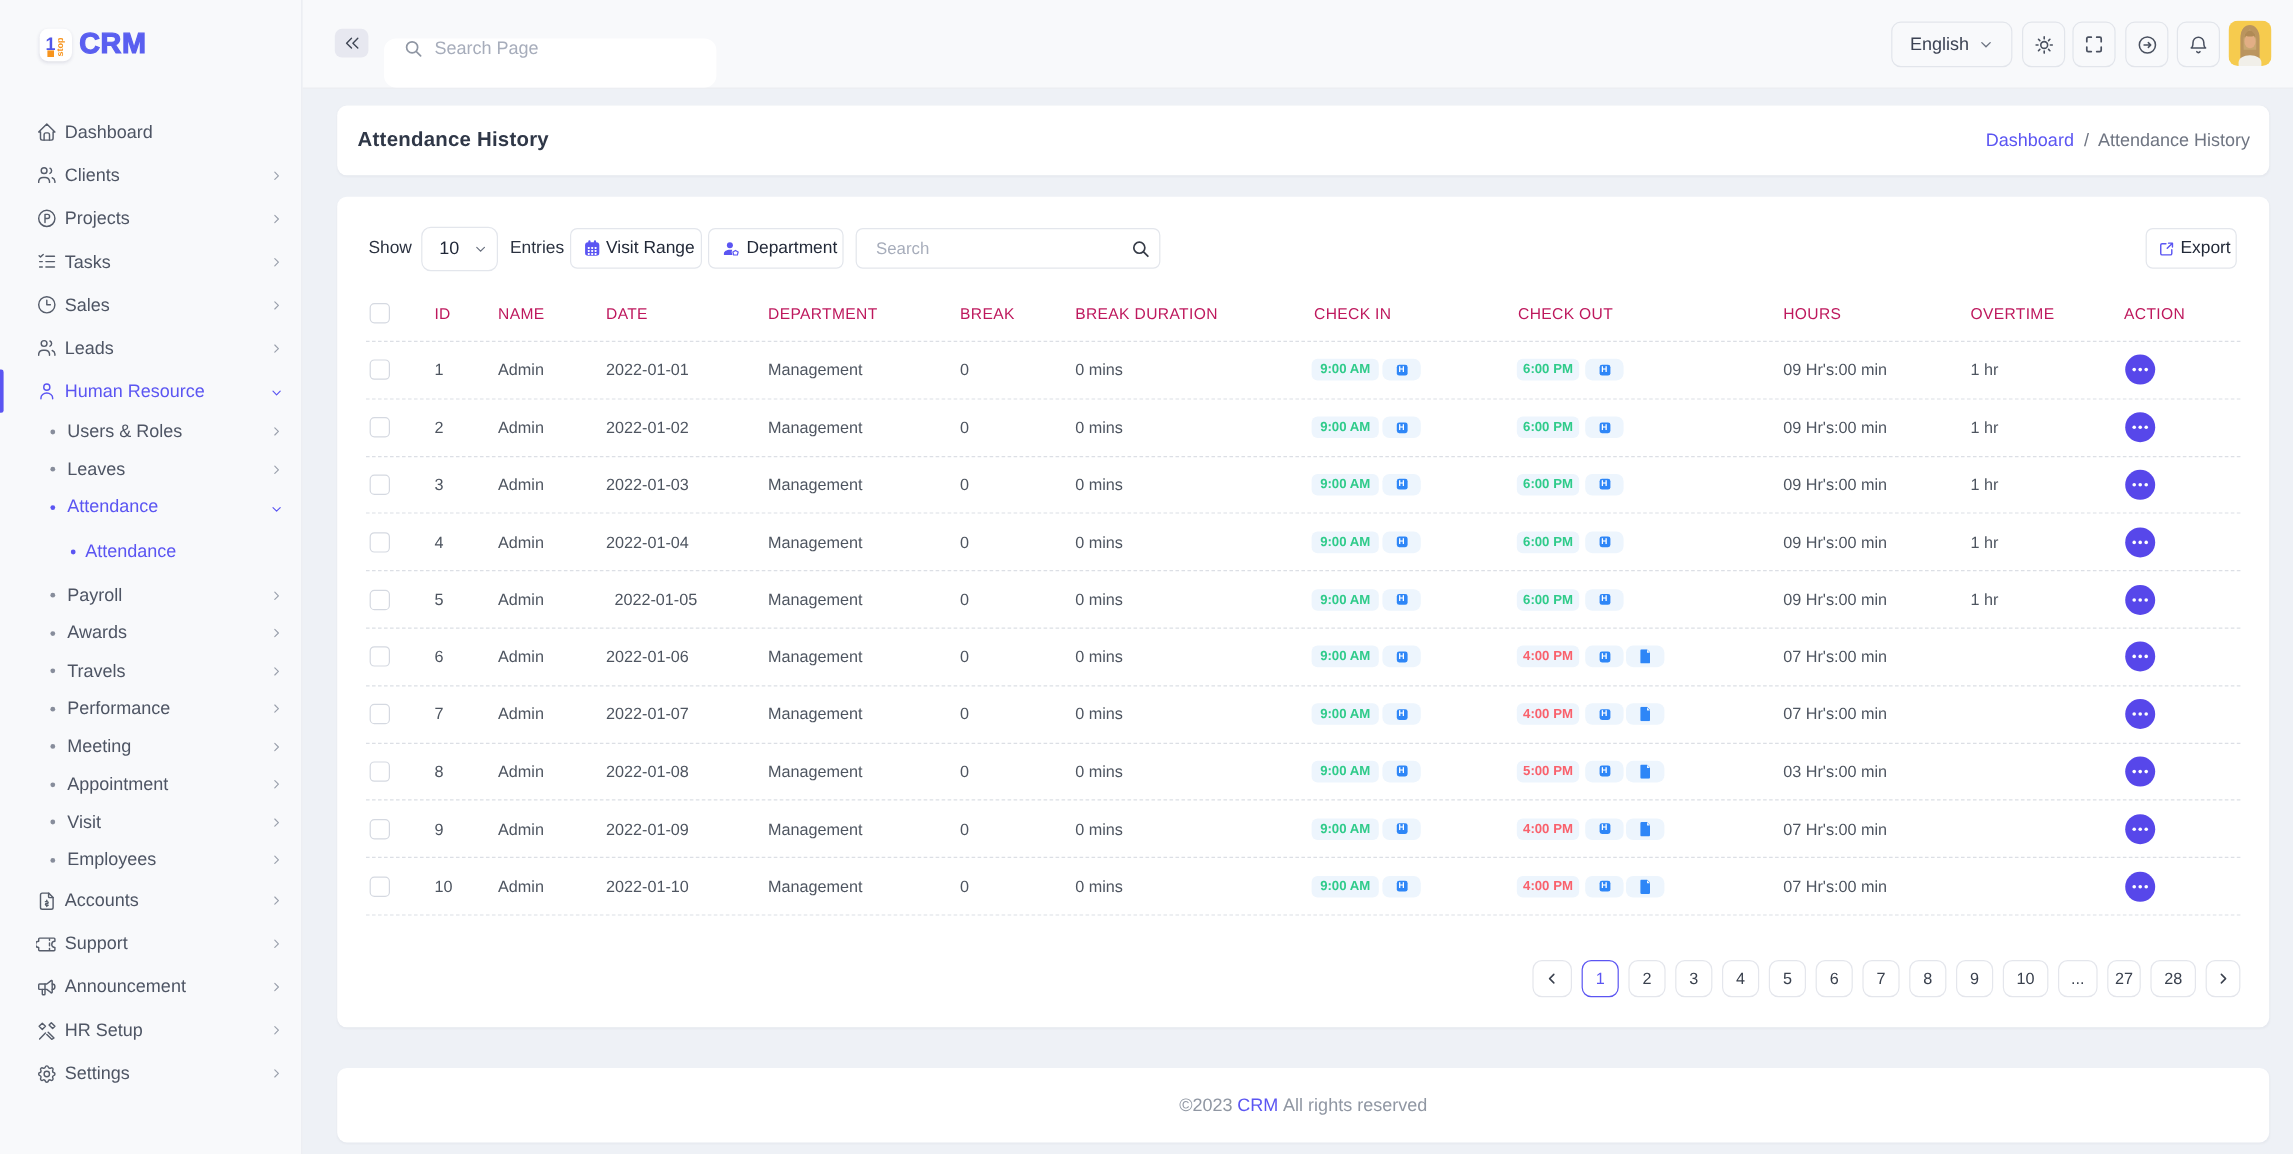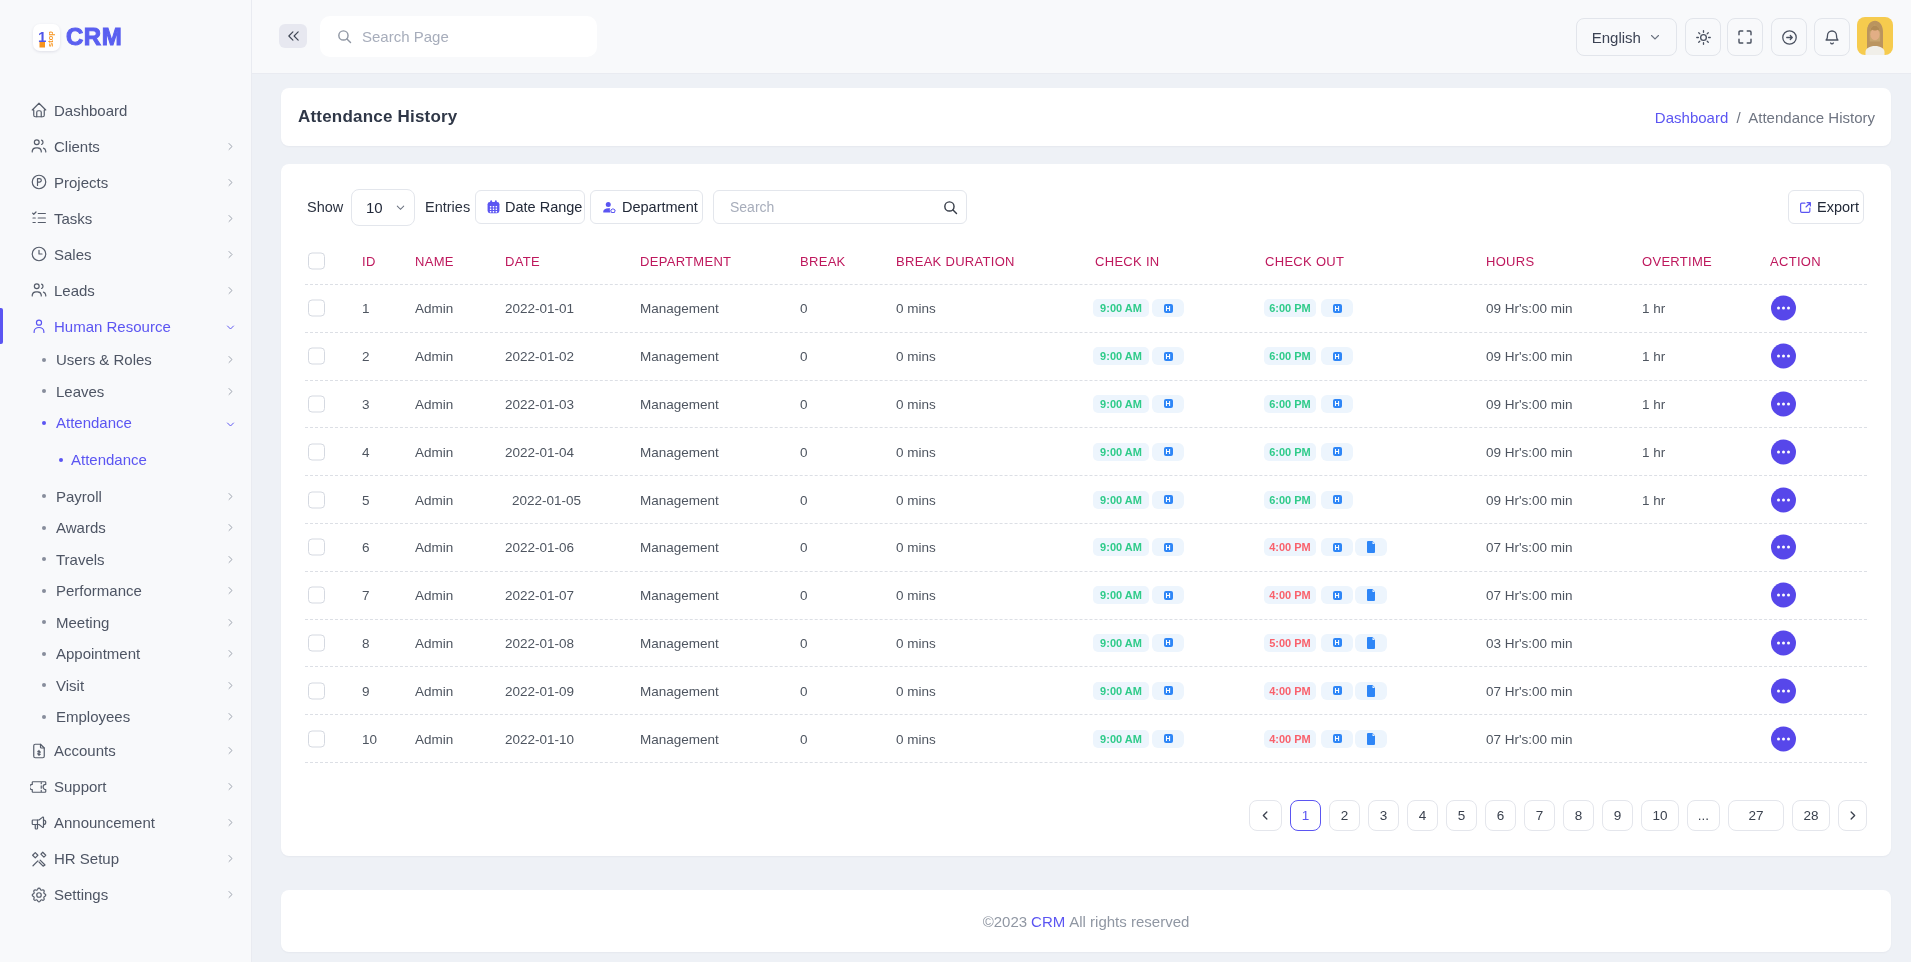--- a/index.html
+++ b/index.html
@@ -19,21 +19,21 @@
 .mi2 .dot{position:absolute;left:42px;width:4px;height:4px;border-radius:50%;background:#878d9b}
 .mi2 .lbl{position:absolute;left:56px}
 
 .mi3{height:32px;margin:5px 0;display:flex;align-items:center;position:relative;font-size:15px;color:#4e5564}
 .mi3 .dot{position:absolute;left:59px;width:4px;height:4px;border-radius:50%;background:#878d9b}
 .mi3 .lbl{position:absolute;left:71px}
 .act{color:#5b55f2 !important}
 .act .dot{background:#5b55f2}
 .abar{position:absolute;left:0;top:0;width:3px;height:36px;background:#5b55f2;border-radius:0 2px 2px 0}
 .collapse{position:absolute;left:27px;top:24px;width:28px;height:24px;background:#e7e8f0;border-radius:6px;display:flex;align-items:center;justify-content:center;color:#3f4654;font-size:17px}
-.searchbox{position:absolute;left:68px;top:16px;width:277px;height:41px;background:#fff;border-radius:10px;display:flex;align-items:center}
+.searchbox{position:absolute;left:68px;top:32px;width:277px;height:41px;background:#fff;border-radius:10px;display:flex;}
 .searchbox .mag{margin-left:16px}
 .searchbox .ph{color:#a7adbb;font-size:15px;margin-left:9px}
 .engbtn{position:absolute;left:1324px;top:18px;width:101px;height:38px;border:1px solid #e2e5eb;border-radius:8px;display:flex;align-items:center;justify-content:center;color:#3c4354;font-size:15px}
 .icbtn{position:absolute;top:18px;width:36px;height:38px;border:1px solid #e2e5eb;border-radius:8px;display:flex;align-items:center;justify-content:center}
 .avatar{position:absolute;left:1605px;top:17px;width:36px;height:38px;border-radius:8px;overflow:hidden}
 .card{position:absolute;left:281px;width:1610px;background:#fff;border-radius:8px;box-shadow:0 1px 2px rgba(15,23,42,.04)}
 .titlecard{top:88px;height:58px}
 .pgtitle{position:absolute;left:17px;top:50%;transform:translateY(-50%);font-size:17px;font-weight:bold;color:#2f3747;letter-spacing:.2px}
 .bcrumb{position:absolute;right:16px;top:50%;transform:translateY(-50%);font-size:15px;color:#6f7582}
 .bcrumb .lnk{color:#5b55f2}
@@ -362,21 +362,21 @@
             <rect x="10.5" y="11" width="2.9" height="2.9" rx="0.7"></rect>
             <rect x="15.8" y="11" width="2.9" height="2.9" rx="0.7"></rect>
             <rect x="5.2" y="15.6" width="2.9" height="2.9" rx="0.7"></rect>
             <rect x="10.5" y="15.6" width="2.9" height="2.9" rx="0.7"></rect>
             <rect x="15.8" y="15.6" width="2.9" height="2.9" rx="0.7"></rect>
             <rect x="5.2" y="20.2" width="2.9" height="2.9" rx="0.7"></rect>
             <rect x="10.5" y="20.2" width="2.9" height="2.9" rx="0.7"></rect>
             <rect x="15.8" y="20.2" width="2.9" height="2.9" rx="0.7"></rect>
           </g>
         </svg>
-        <span style="margin-left:5px">Date Range</span>
+        <span style="margin-left:5px">Visit Range</span>
       </div>
   <div class="fbtn" style="left:309px;width:113px">
         <svg style="margin-left:11px" width="15" height="15" viewBox="0 0 24 24" fill="#5b55f2">
           <circle cx="10" cy="7" r="4"></circle>
           <path d="M10 13c-4.4 0-8 2.2-8 5v2h11.5a6.5 6.5 0 0 1-.4-7h-3.1z"></path>
           <path d="M17.5 14l3.5 2-1 4h-5l-1-4z" fill="none" stroke="#5b55f2" stroke-width="1.6"></path>
         </svg>
         <span style="margin-left:5px">Department</span>
       </div>
   <div class="finput" style="left:432px;width:254px">
@@ -689,21 +689,21 @@
     <div class="pbtn" style="width:31px">2</div>
     <div class="pbtn" style="width:31px">3</div>
     <div class="pbtn" style="width:31px">4</div>
     <div class="pbtn" style="width:31px">5</div>
     <div class="pbtn" style="width:31px">6</div>
     <div class="pbtn" style="width:31px">7</div>
     <div class="pbtn" style="width:31px">8</div>
     <div class="pbtn" style="width:31px">9</div>
     <div class="pbtn" style="width:38px">10</div>
     <div class="pbtn" style="width:33px">...</div>
-    <div class="pbtn" style="width:56px">27</div>
+    <div class="pbtn" style="width:28px">27</div>
     <div class="pbtn" style="width:38px">28</div>
     <div class="pbtn" style="width:29px">
           <svg width="13" height="13" viewBox="0 0 24 24" fill="none" stroke="#3a414e" stroke-width="2.4" stroke-linecap="round" stroke-linejoin="round">
             <path d="M9.5 5.5L16 12l-6.5 6.5"></path>
           </svg>
         </div>
   </div>
 </div>
 
 <div class="card footcard">©2023 <b>CRM</b> All rights reserved</div>

